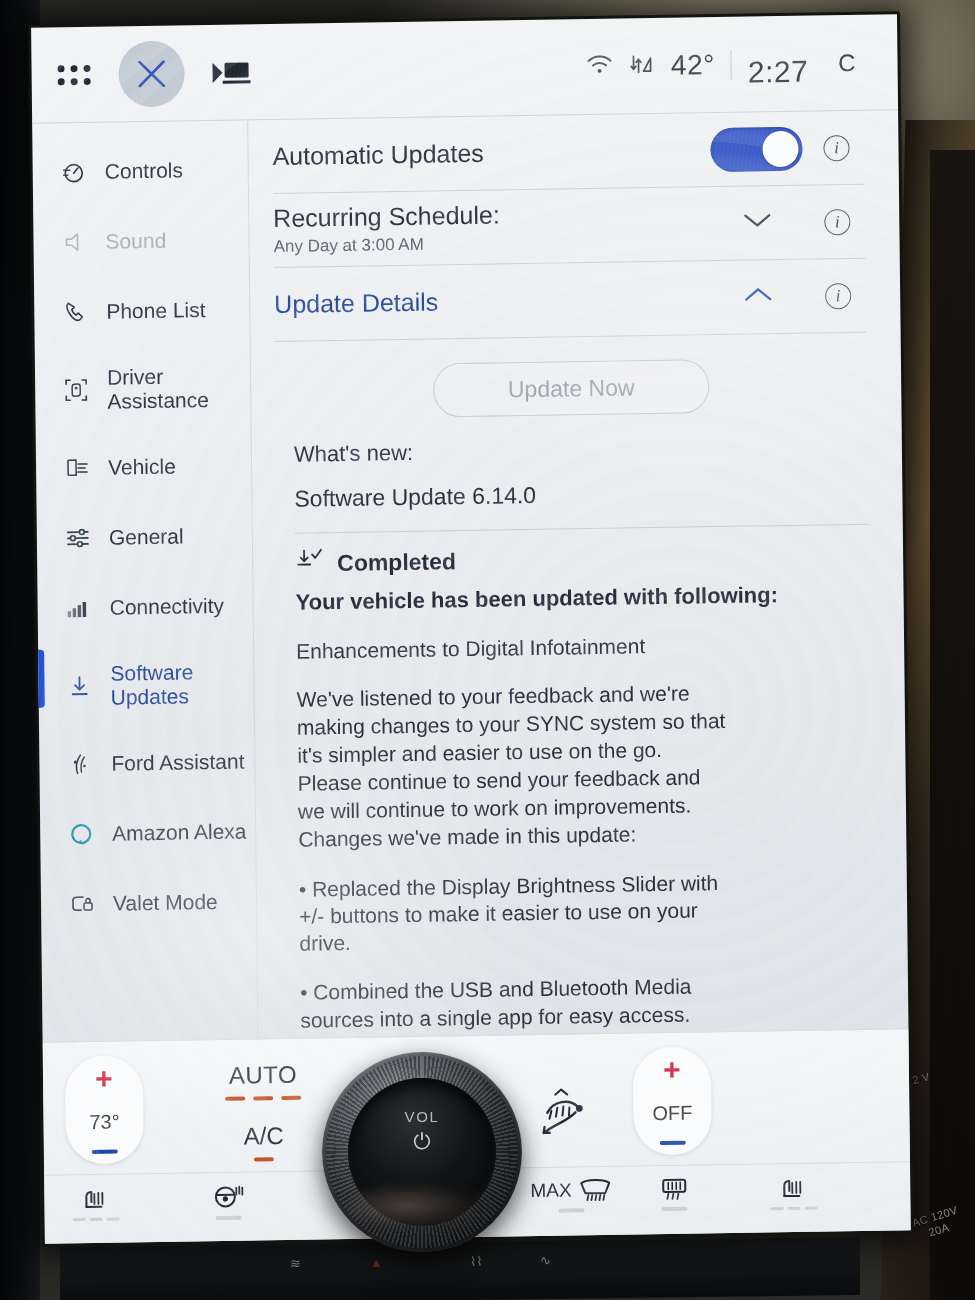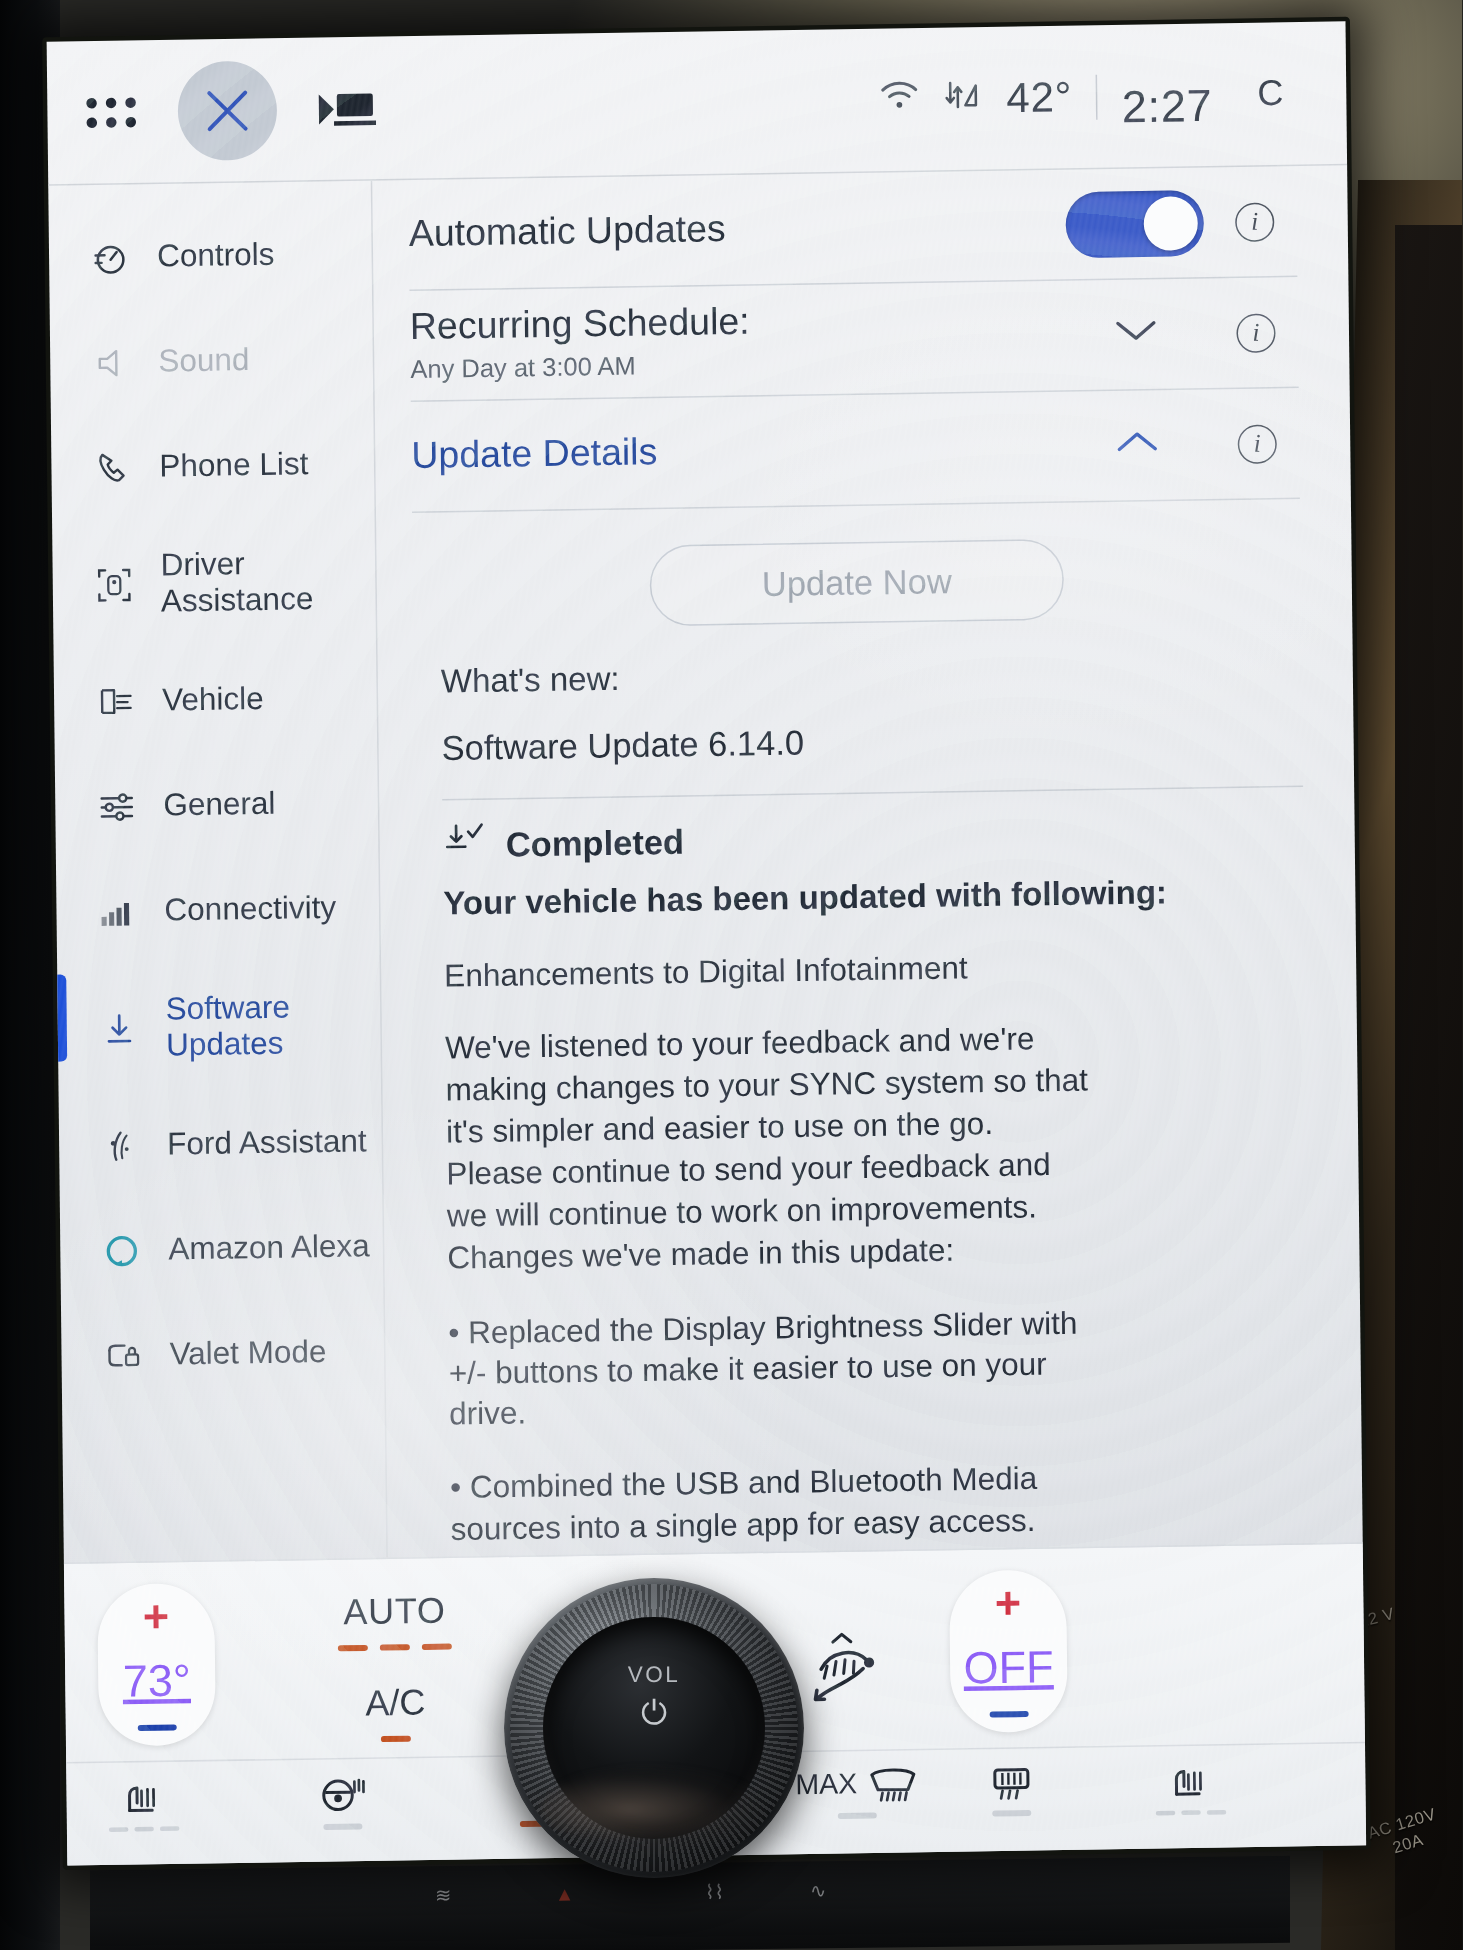--- a/index.html
+++ b/index.html
@@ -196,21 +196,21 @@
 
   .temp-pill {
     position: absolute; top: 14px; width: 78px; height: 108px; border-radius: 40px;
     background: #fafbfc; box-shadow: 0 1px 4px rgba(0,0,0,.12);
     display: flex; flex-direction: column; align-items: center; justify-content: space-between;
     padding: 8px 0 10px;
   }
   .temp-pill.left { left: 22px; }
   .temp-pill.right { left: 590px; }
   .temp-plus { color: #cf2b3a; font-size: 30px; line-height: 1; font-weight: bold; }
-  .temp-val { font-size: 30px; color: #8b5cf6; text-decoration: underline; }
+  .temp-val { font-size: 20px; color: #404040; }
   .temp-minus { width: 26px; height: 4px; background: #1b3faa; border-radius: 2px; }
 
   .auto-col {
     position: absolute; left: 150px; top: 22px; width: 140px; text-align: center;
   }
   .auto-lbl { font-size: 24px; color: #2b3440; letter-spacing: .5px; }
   .auto-dashes { display: flex; gap: 8px; justify-content: center; margin-top: 7px; }
   .auto-dashes i { width: 20px; height: 4px; background: #c2501f; border-radius: 2px; display:block; }
   .ac-lbl { font-size: 24px; color: #2b3440; margin-top: 22px; }
   .ac-dash { width: 20px; height: 4px; background: #c2501f; border-radius: 2px; margin: 7px auto 0; }
@@ -224,21 +224,21 @@
     align-items: center; gap: 5px; color: #1d242e;
   }
   .clim-btn .cb-label { font-size: 19px; color: #1d242e; display: flex; align-items: center; gap: 7px; }
   .clim-ind { width: 26px; height: 4px; border-radius: 2px; background: #c9ced4; }
   .clim-ind.on { background: #c2501f; }
   .clim-tick { display: flex; gap: 4px; }
   .clim-tick i { display:block; width: 13px; height: 3px; background: #c9ced4; border-radius: 2px; }
 
   
   #knob {
-    position: absolute; left: 336px; top: 1052px; width: 200px; height: 200px; z-index: 60;
+    position: absolute; left: 322px; top: 1052px; width: 200px; height: 200px; z-index: 60;
   }
   #knob .ring {
     position:absolute; inset:0; border-radius:50%;
     background: radial-gradient(circle at 38% 28%, #9aa0a6 0%, #5c6166 24%, #2e3135 52%, #151719 76%, #0a0b0c 100%);
     box-shadow: 0 10px 24px rgba(0,0,0,.65), inset 0 2px 4px rgba(255,255,255,.18);
   }
   #knob .knurl {
     position:absolute; inset:4px; border-radius:50%;
     background: repeating-conic-gradient(from 0deg, rgba(255,255,255,.14) 0deg 1.2deg, rgba(0,0,0,.35) 1.2deg 2.6deg);
     opacity:.75;

